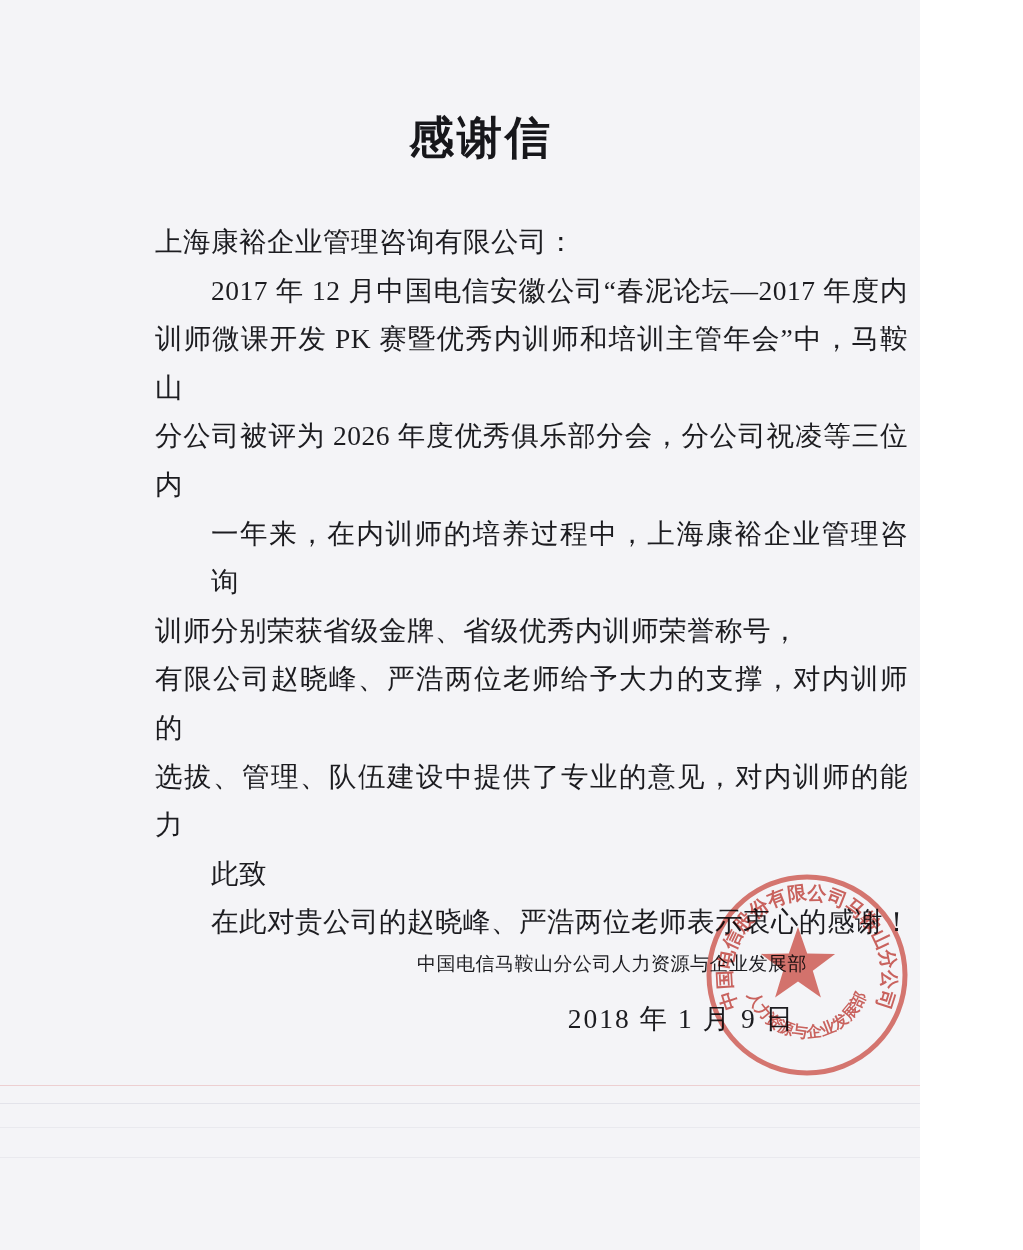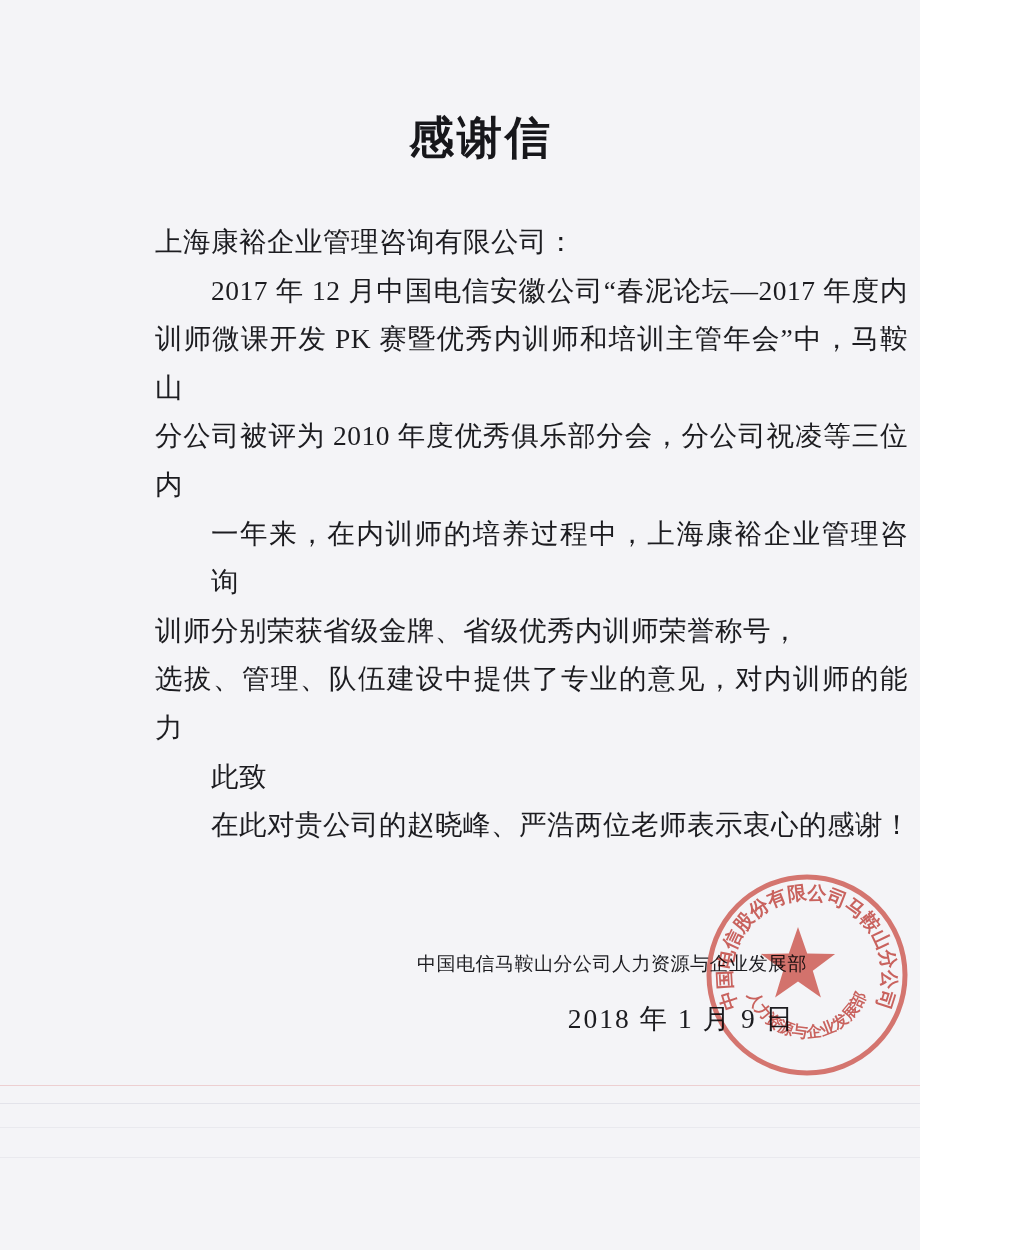--- a/index.html
+++ b/index.html
@@ -90,23 +90,24 @@
 <body>
 
 <div class="page">
 
   <h1 class="title">感谢信</h1>
 
   <div class="letter-body">
     <div class="line">上海康裕企业管理咨询有限公司：</div>
     <div class="line indent fill">2017 年 12 月中国电信安徽公司“春泥论坛—2017 年度内</div>
     <div class="line fill">训师微课开发 PK 赛暨优秀内训师和培训主管年会”中，马鞍山</div>
-    <div class="line fill">分公司被评为 2010 年度优秀俱乐部分会，分公司祝凌等三位内</div>
+    <div class="line fill">分公司被评为 2026 年度优秀俱乐部分会，分公司祝凌等三位内</div>
     <div class="line indent fill">一年来，在内训师的培养过程中，上海康裕企业管理咨询</div>
     <div class="line">训师分别荣获省级金牌、省级优秀内训师荣誉称号，</div>
+    <div class="line fill">有限公司赵晓峰、严浩两位老师给予大力的支撑，对内训师的</div>
     <div class="line fill">选拔、管理、队伍建设中提供了专业的意见，对内训师的能力</div>
     <div class="line indent">此致</div>
     <div class="line indent">在此对贵公司的赵晓峰、严浩两位老师表示衷心的感谢！</div>
   </div>
 
   <div class="signature">中国电信马鞍山分公司人力资源与企业发展部</div>
   <div class="date">2018 年 1 月 9 日</div>
 
   <svg class="seal" viewBox="0 0 230 230" xmlns="http://www.w3.org/2000/svg">
     <defs>

